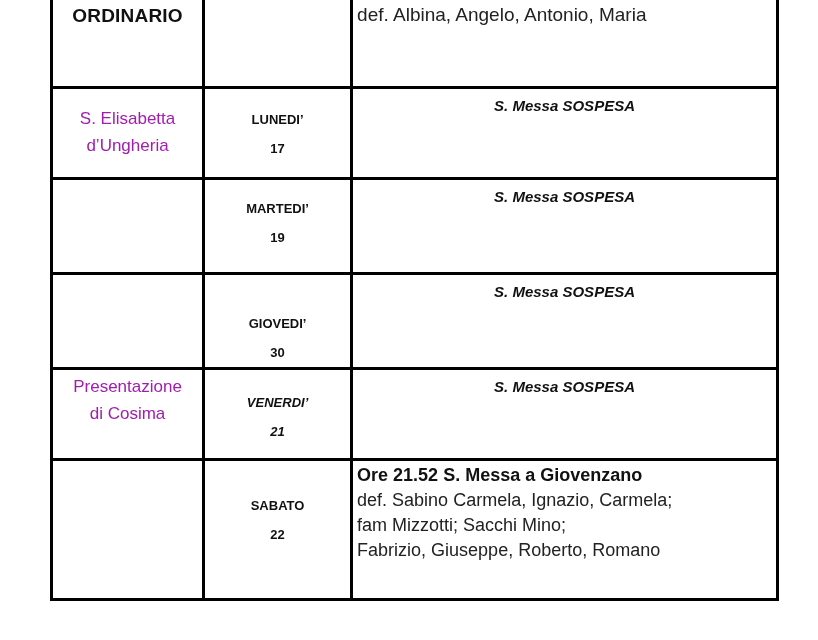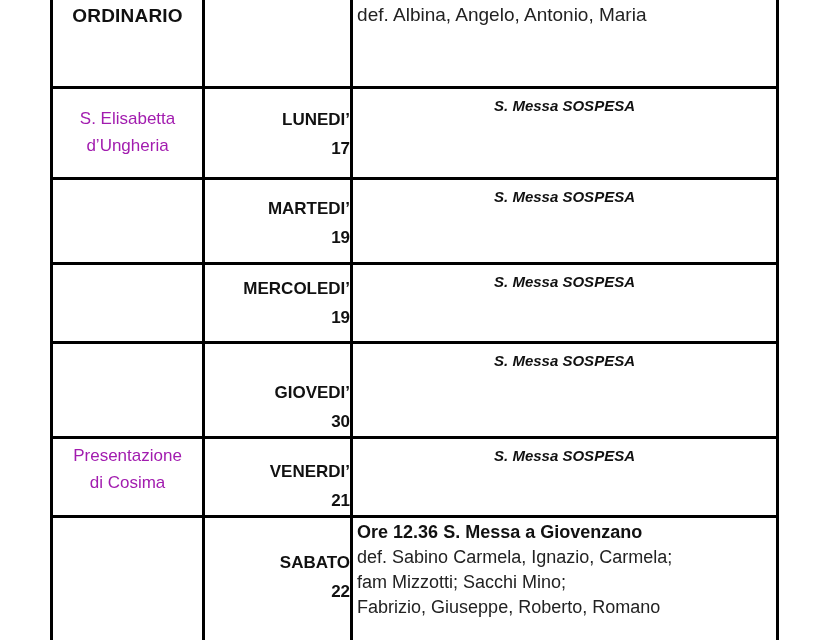--- a/index.html
+++ b/index.html
@@ -40,23 +40,23 @@
     padding-top: 18px;
   }
   .season {
     text-align: center;
     font-weight: bold;
     font-size: 19px;
     padding-top: 12px;
     letter-spacing: 0.2px;
   }
   .day {
-    text-align: right;
+    text-align: center;
     font-weight: bold;
-    font-size: 17px;
+    font-size: 13px;
     line-height: 29px;
     padding-top: 16px;
   }
   .sospesa {
     text-align: center;
     font-weight: bold;
     font-style: italic;
     font-size: 15px;
     padding-top: 8px;
   }
@@ -108,88 +108,76 @@
       <div class="day">
         <div>LUNEDI’</div>
         <div>17</div>
       </div>
     </td>
     <td>
       <div class="sospesa">S. Messa SOSPESA</div>
     </td>
   </tr>
 
-  <tr style="height:85px;">
+  <tr style="height:95px;">
     <td></td>
     <td>
       <div class="day" style="padding-top:14px;">
         <div>MARTEDI’</div>
         <div>19</div>
       </div>
     </td>
     <td>
       <div class="sospesa">S. Messa SOSPESA</div>
     </td>
   </tr>
 
-  <tr style="height:79px;">
-    <td></td>
-    <td>
-      <div class="day" style="padding-top:9px;">
-        <div>MERCOLEDI’</div>
-        <div>19</div>
-      </div>
-    </td>
-    <td>
-      <div class="sospesa">S. Messa SOSPESA</div>
-    </td>
-  </tr>
 
   <tr style="height:90px;">
     <td></td>
     <td>
       <div class="day" style="padding-top:34px;">
         <div>GIOVEDI’</div>
         <div>30</div>
       </div>
     </td>
     <td>
       <div class="sospesa">S. Messa SOSPESA</div>
     </td>
   </tr>
 
-  <tr style="height:79px;">
+  <tr style="height:91px;">
     <td>
       <div class="saint" style="padding-top:3px;">
         <div>Presentazione</div>
         <div>di Cosima</div>
       </div>
     </td>
     <td>
-      <div class="day" style="padding-top:18px;">
+      <div class="day" style="padding-top:18px;font-style:italic;">
         <div>VENERDI’</div>
         <div>21</div>
       </div>
     </td>
     <td>
       <div class="sospesa">S. Messa SOSPESA</div>
     </td>
   </tr>
 
   <tr style="height:140px;">
     <td></td>
     <td>
       <div class="day" style="padding-top:30px;">
         <div>SABATO</div>
         <div>22</div>
       </div>
     </td>
     <td>
       <div class="intention">
-        <div class="headline">Ore 12.36 S. Messa a Giovenzano</div>
+        <div class="headline">Ore 21.52 S. Messa a Giovenzano</div>
         <div>def. Sabino Carmela, Ignazio, Carmela;</div>
         <div>fam Mizzotti; Sacchi Mino;</div>
         <div>Fabrizio, Giuseppe, Roberto, Romano</div>
       </div>
     </td>
   </tr>
 </tbody>
   </table>
 
 </body></html>

